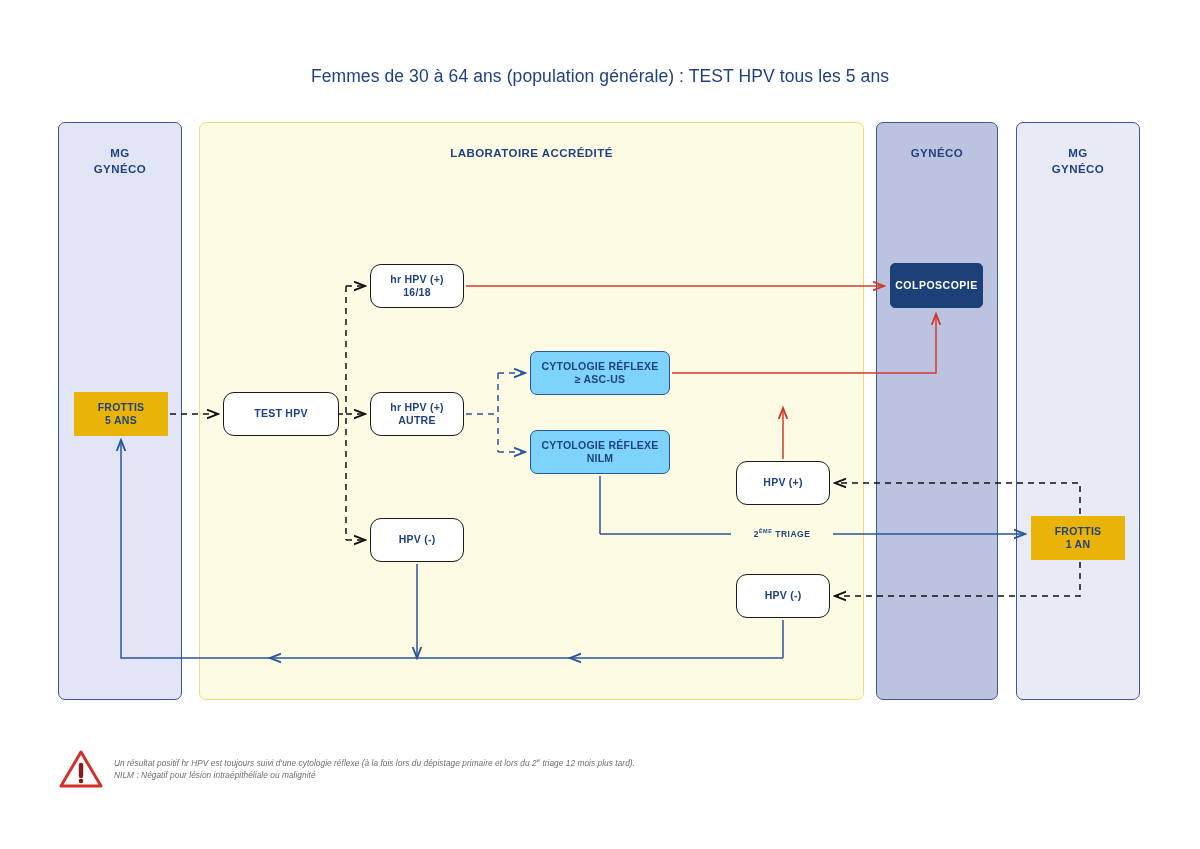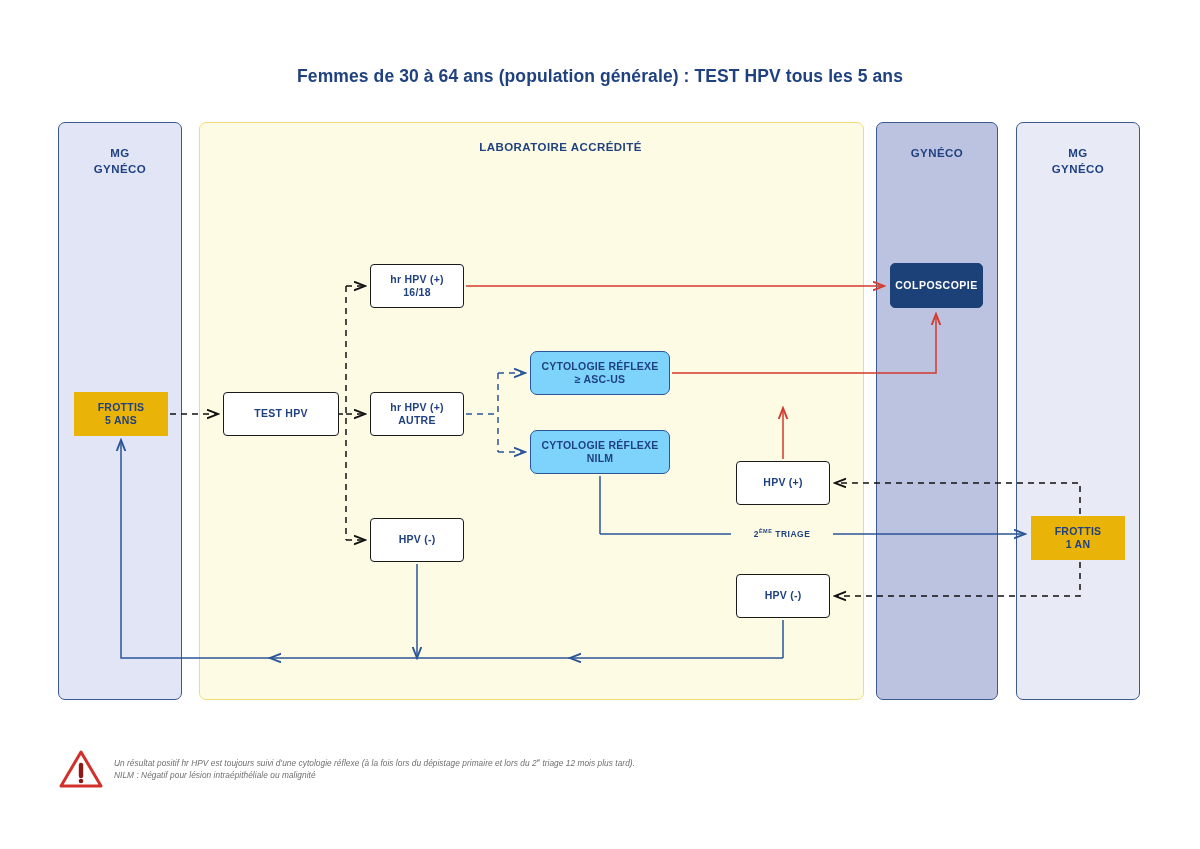--- a/index.html
+++ b/index.html
@@ -2,45 +2,45 @@
 <html><head>
 <meta charset="utf-8">
 <style>
   html,body{margin:0;padding:0;background:#ffffff;}
   body{width:1200px;height:849px;position:relative;overflow:hidden;
        font-family:"Liberation Sans",sans-serif;color:#1c4179;}
 
   
   #page-title{
     position:absolute;left:0;top:66px;width:1200px;text-align:center;
-    font-size:17.5px;font-weight:bold;color:#1f4180;letter-spacing:.1px;
+    font-size:17.5px;font-weight:normal;color:#1f4180;letter-spacing:.1px;
   }
 
   
   .lane{position:absolute;border:1.6px solid #3c5a8c;border-radius:7px;box-sizing:border-box;}
   #lane-mg1 {left:58px; top:122px; width:124px; height:578px; background:#e2e5f5;}
   #lane-lab {left:199px;top:122px; width:665px; height:578px; background:#fdfbe4;
              border:1.6px solid #f2dc7a;}
   #lane-gyn {left:876px;top:122px; width:122px; height:578px; background:#bcc3e0;}
   #lane-mg2 {left:1016px;top:122px;width:124px; height:578px; background:#e8eaf6;}
 
   .lane-title{
     position:absolute;width:100%;text-align:center;font-size:11.5px;font-weight:bold;
     color:#1f4180;letter-spacing:.45px;line-height:16px;
   }
   #lane-mg1 .lane-title{top:22px;}
   #lane-gyn .lane-title{top:22px;}
   #lane-mg2 .lane-title{top:22px;}
-  #lane-lab .lane-title{top:16px;padding-left:29px;}
+  #lane-lab .lane-title{top:22px;}
 
   
   .node{position:absolute;box-sizing:border-box;display:flex;align-items:center;
         justify-content:center;text-align:center;font-size:10.5px;font-weight:bold;
         line-height:13.5px;letter-spacing:.25px;z-index:6;}
-  .node.black{background:#ffffff;border:1.8px solid #1a1a1a;border-radius:4px;color:#1f4180;}
+  .node.black{background:#ffffff;border:1.8px solid #1a1a1a;border-radius:11px;color:#1f4180;}
   .node.blue {background:#7dd3fc;border:1.8px solid #2a5598;border-radius:7px;color:#1f4180;}
   .node.plain{background:#eab308;border:none;color:#1f4180;}
   .node.filled{background:#1c4179;border:1.8px solid #1c4179;border-radius:5px;color:#ffffff;
                font-size:10.5px;letter-spacing:.5px;}
 
   #n-frottis5   {left:74px; top:392px;width:94px; height:44px;}
   #n-testhpv    {left:223px;top:392px;width:116px;height:44px;}
   #n-hpv1618    {left:370px;top:264px;width:94px; height:44px;}
   #n-hpvautre   {left:370px;top:392px;width:94px; height:44px;}
   #n-hpvneg-lab {left:370px;top:518px;width:94px; height:44px;}

